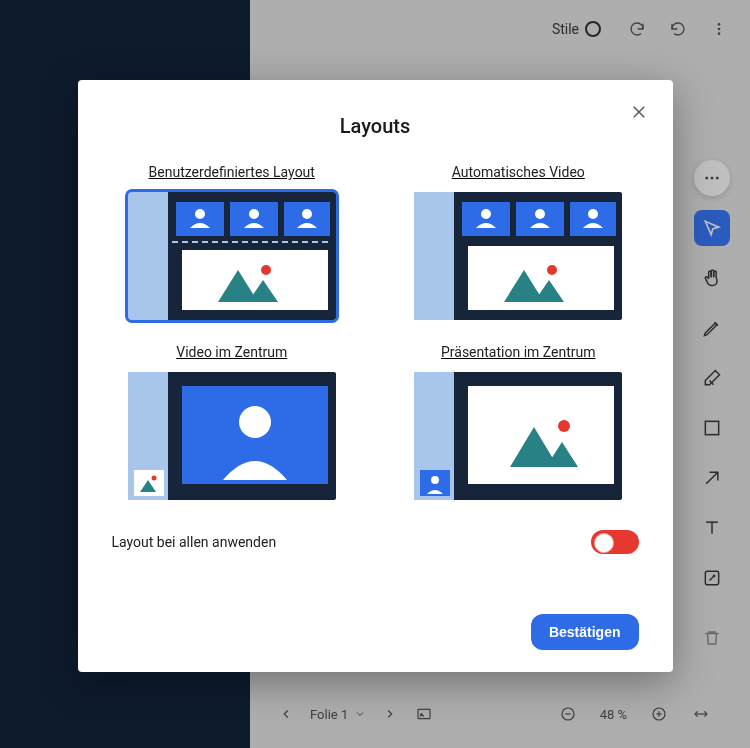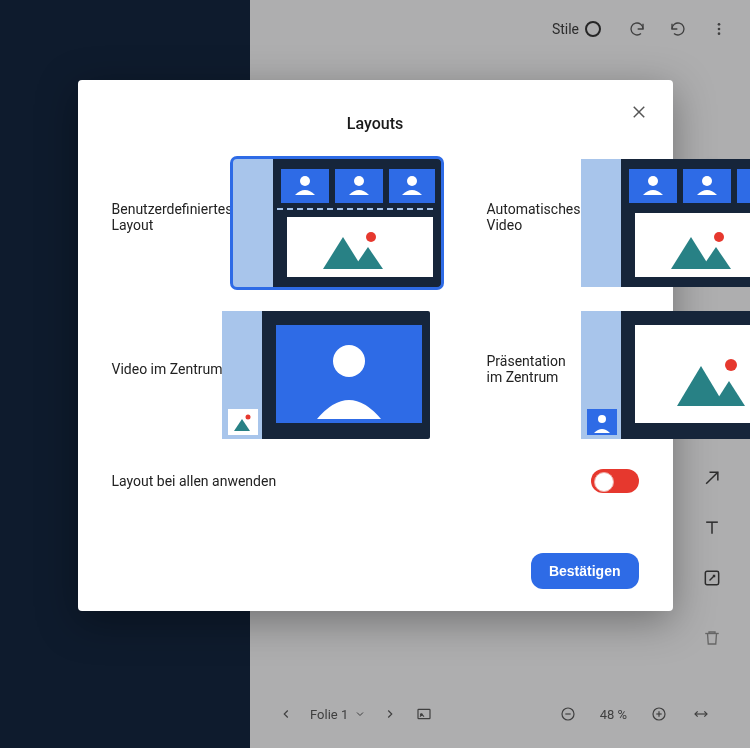--- a/index.html
+++ b/index.html
@@ -28,24 +28,24 @@
   .bottombar { position:absolute; bottom:10px; left:250px; right:13px; height:48px; display:flex; align-items:center; justify-content:space-between; padding:0 26px; color:#555; font-size:13px; }
   .bottombar .left { display:flex; align-items:center; gap:14px; }
   .bottombar .right { display:flex; align-items:center; gap:22px; }
   .bb-btn { display:flex; align-items:center; justify-content:center; width:20px; height:20px; cursor:pointer; }
   .slide-label { display:flex; align-items:center; gap:6px; }
 
   
   .scrim { position:absolute; inset:0; display:flex; align-items:flex-start; justify-content:center; }
   .modal { background:#fff; width:595px; margin-top:80px; border-radius:4px; padding:26px 34px 22px; position:relative; box-shadow: 0 10px 40px rgba(0,0,0,0.35); }
   .modal .close { position:absolute; top:18px; right:20px; width:28px; height:28px; display:flex; align-items:center; justify-content:center; cursor:pointer; color:#555; }
-  .modal h1 { text-align:center; font-size:16px; font-weight:500; color:#1a1a1a; margin: 8px 0 26px; }
+  .modal h1 { text-align:center; font-size:20px; font-weight:500; color:#1a1a1a; margin: 8px 0 26px; }
 
   .layout-grid { display:grid; grid-template-columns: 1fr 1fr; column-gap: 46px; row-gap: 24px; }
-  .layout-col { display:flex; align-items:center; }
+  .layout-col { display:flex; flex-direction:column; align-items:center;text-decoration:underline; }
   .layout-label { font-size:14px; color:#222; margin-bottom:12px; }
 
   .thumb-wrap { width:208px; height:128px; border-radius:4px; cursor:pointer; }
   .thumb-wrap.selected { outline:3px solid #2e6be6; }
 
   .apply-row { display:flex; align-items:center; justify-content:space-between; gap:14px; margin-top:30px; font-size:14px; color:#222;}
   .toggle { width:48px; height:24px; border-radius:12px; background:#e6382e; position:relative; cursor:pointer; }
   .toggle::after { content:""; position:absolute; width:18px; height:18px; border-radius:50%; background:#fff; left:3px; top:3px; border:1px solid #f0a9a3; }
 
   .modal-actions { display:flex; justify-content:flex-end; gap:14px; margin-top:60px; }

